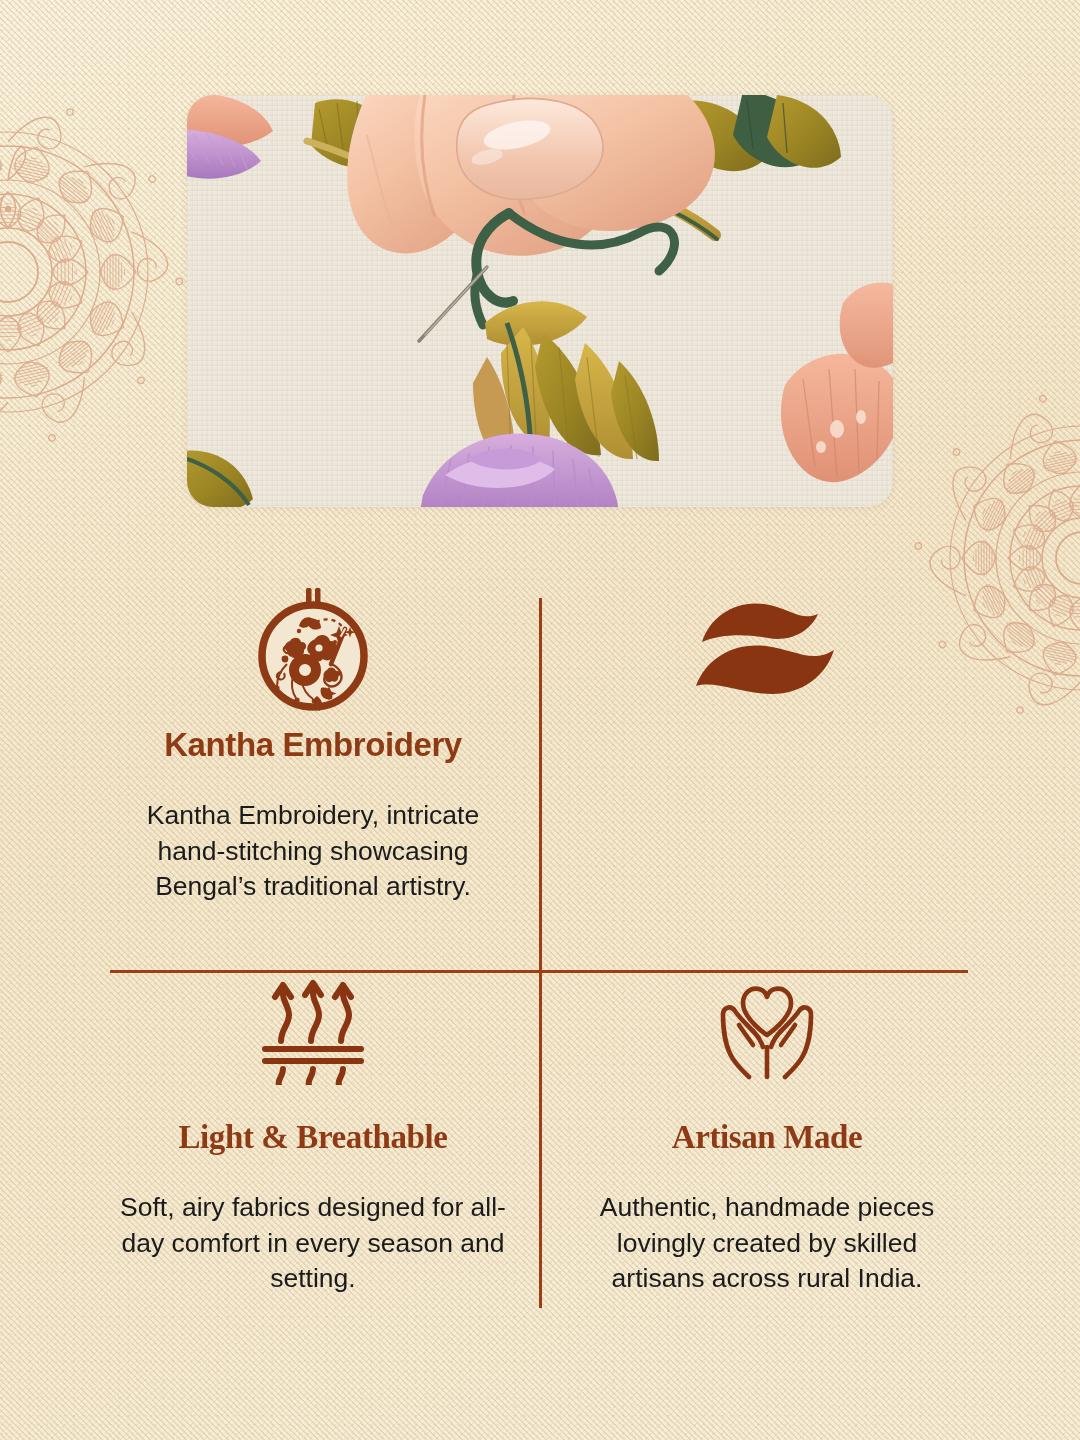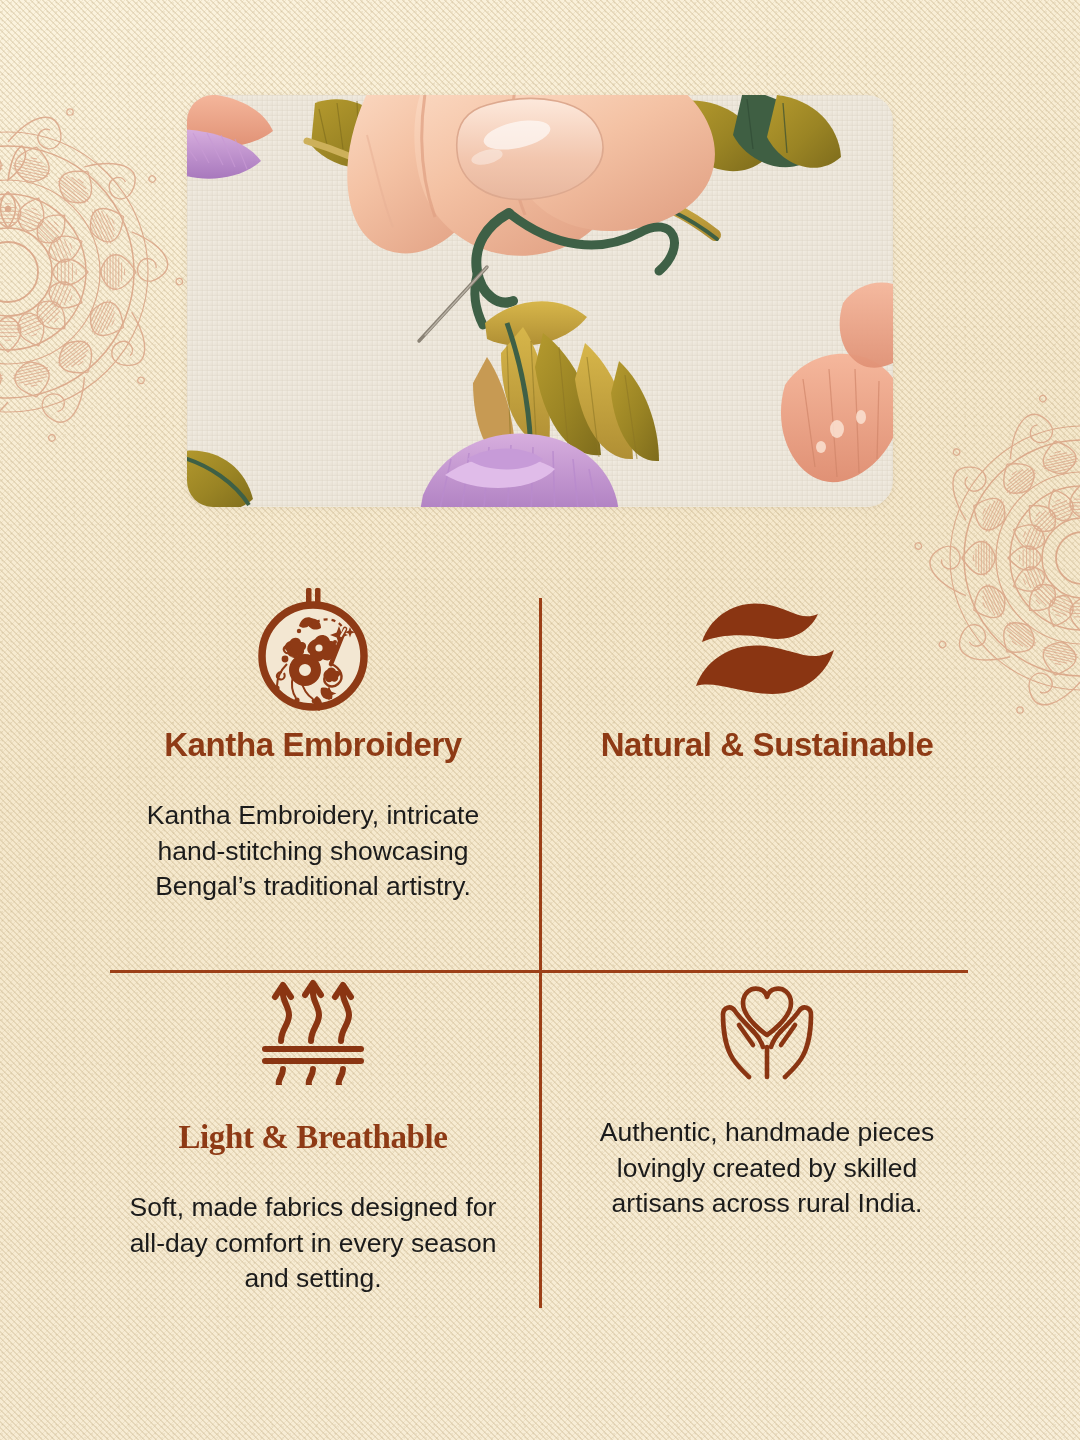--- a/index.html
+++ b/index.html
@@ -1251,21 +1251,20 @@
       <div class="feature-icon">
         <svg width="150" height="104" viewBox="0 0 150 104">
           <g fill="#8a3512">
             <path d="M10,44 C18,18 44,2 72,6 C96,9 108,24 126,16
                      C118,34 98,44 76,40 C52,36 30,36 10,44 Z"></path>
             <path d="M4,88 C14,60 42,44 74,48 C104,52 120,66 142,52
                      C134,78 110,96 80,96 C50,96 24,82 4,88 Z"></path>
           </g>
         </svg>
       </div>
-      <div class="feature-title">Natural &amp; Sustainable</div>
     </div>
 
     <div class="feature row2">
       <div class="feature-icon">
         <svg width="112" height="112" viewBox="0 0 112 112">
           <g stroke="#8a3512" stroke-width="6" fill="none" stroke-linecap="round" stroke-linejoin="round">
 
             <path d="M24,68 C24,56 32,52 32,42 C32,32 24,28 26,16"></path>
             <path d="M18,24 L26,12 L34,24"></path>
             <path d="M54,68 C54,56 62,52 62,42 C62,32 54,28 56,14"></path>
@@ -1276,21 +1275,21 @@
             <path d="M8,76 L104,76"></path>
             <path d="M8,88 L104,88"></path>
 
             <path d="M26,96 C26,104 20,106 22,112"></path>
             <path d="M56,96 C56,104 50,106 52,112"></path>
             <path d="M86,96 C86,104 80,106 82,112"></path>
           </g>
         </svg>
       </div>
       <div class="feature-title">Light &amp; Breathable</div>
-      <div class="feature-desc">Soft, made fabrics designed for all-day comfort in every season and setting.</div>
+      <div class="feature-desc">Soft, airy fabrics designed for all-day comfort in every season and setting.</div>
     </div>
 
     <div class="feature row2">
       <div class="feature-icon">
         <svg width="116" height="112" viewBox="0 0 116 112">
           <g stroke="#8a3512" stroke-width="4.6" fill="none" stroke-linecap="round" stroke-linejoin="round">
 
             <path d="M58,62 C58,62 34,46 34,30 C34,20 42,14 50,16 C54,17 57,20 58,24
                      C59,20 62,17 66,16 C74,14 82,20 82,30 C82,46 58,62 58,62 Z"></path>
 
@@ -1301,17 +1300,18 @@
 
             <path d="M72,58 C78,52 86,44 90,38 C94,32 102,34 102,42
                      C102,54 100,74 92,86 C86,95 80,100 76,104"></path>
             <path d="M72,58 C68,62 64,68 62,74"></path>
             <path d="M86,52 C82,58 76,66 72,72"></path>
 
             <path d="M58,74 C58,84 58,94 58,104"></path>
           </g>
         </svg>
       </div>
+      <div class="feature-title">Artisan Made</div>
       <div class="feature-desc">Authentic, handmade pieces lovingly created by skilled artisans across rural India.</div>
     </div>
 
   </div>
 </div>
 
 </body></html>

